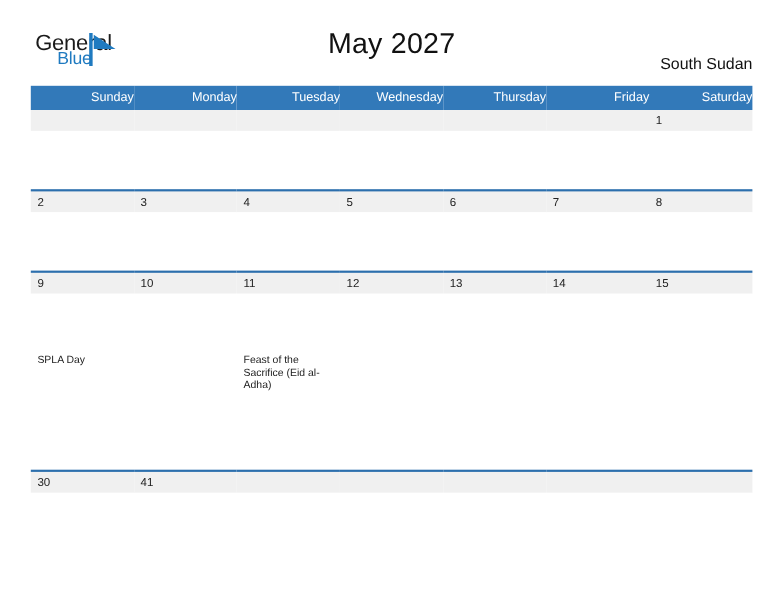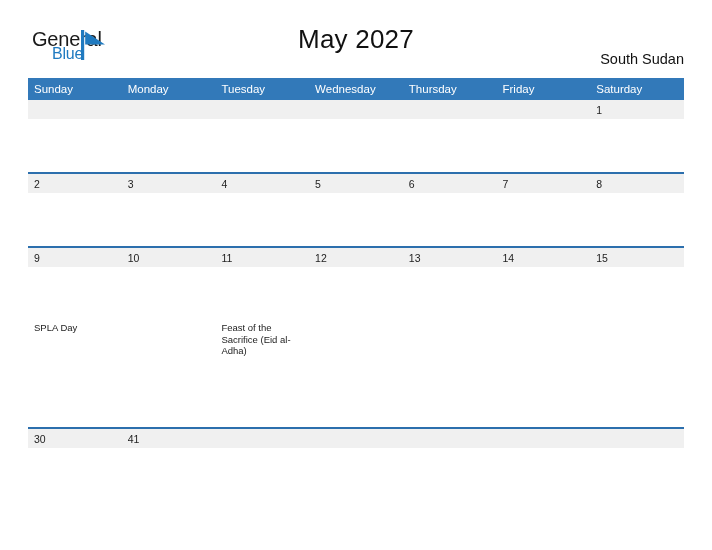--- a/index.html
+++ b/index.html
@@ -95,21 +95,21 @@
     table-layout: fixed;
     width: 656px;
   }
   .calendar col { width: 93.71px; }
 
   .dow-row th {
     background: #3279b9;
     color: #ffffff;
     font-size: 11.5px;
     font-weight: 400;
-    text-align: left;
+    text-align: right;
     padding: 5px 0 5px 6px;
     height: 18px;
     box-sizing: border-box;
   }
 
   
   .num-row td {
     background: #f0f0f0;
     border-top: 2px solid #2c6fad;
     font-size: 10.5px;

